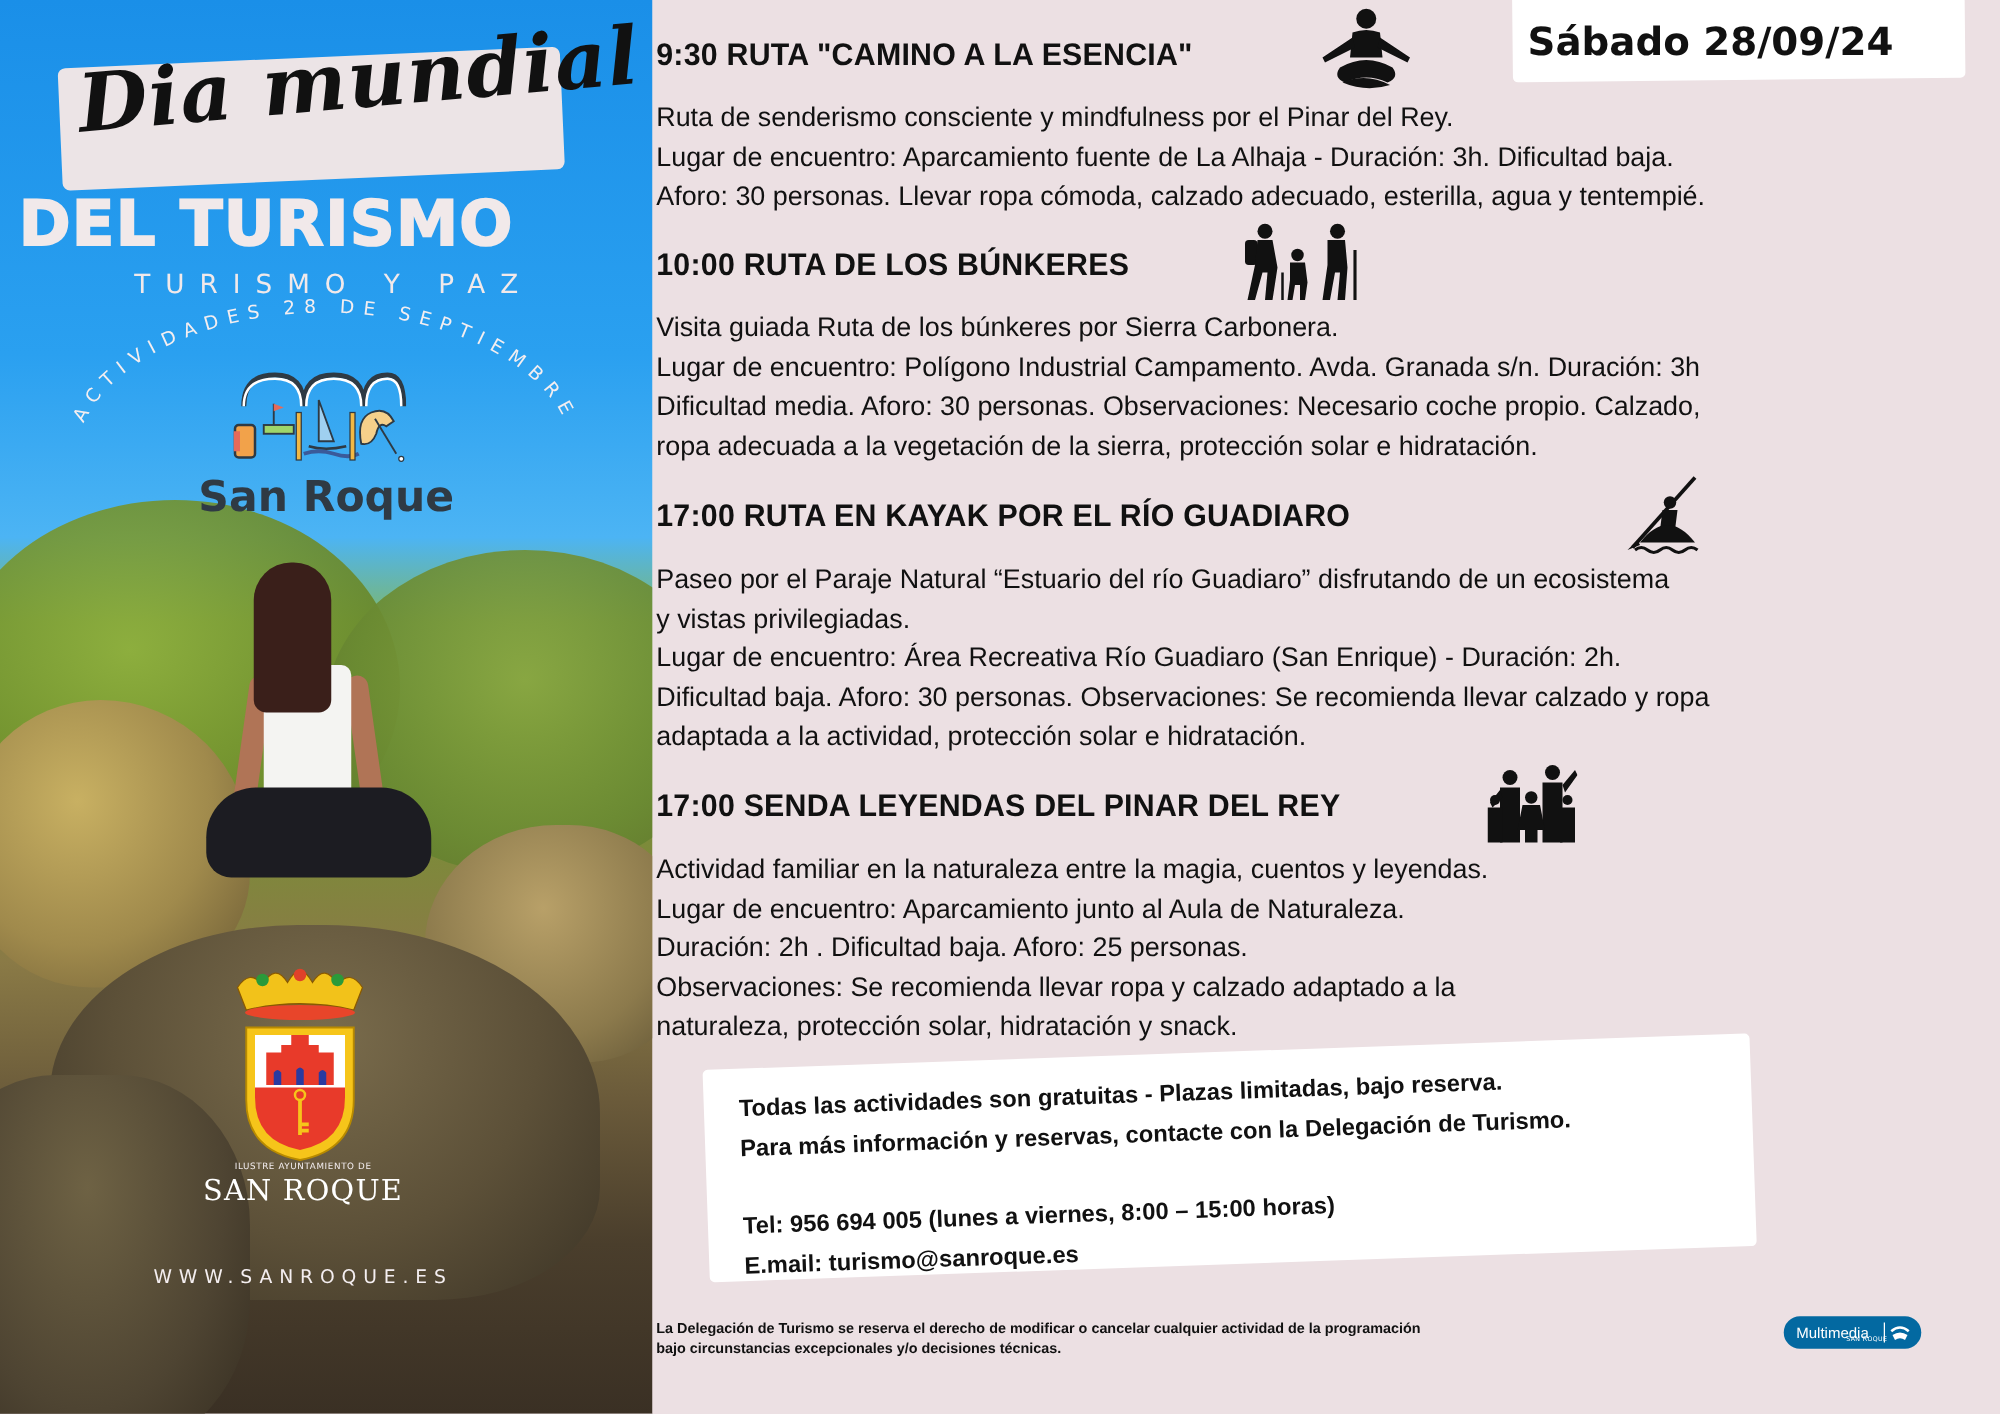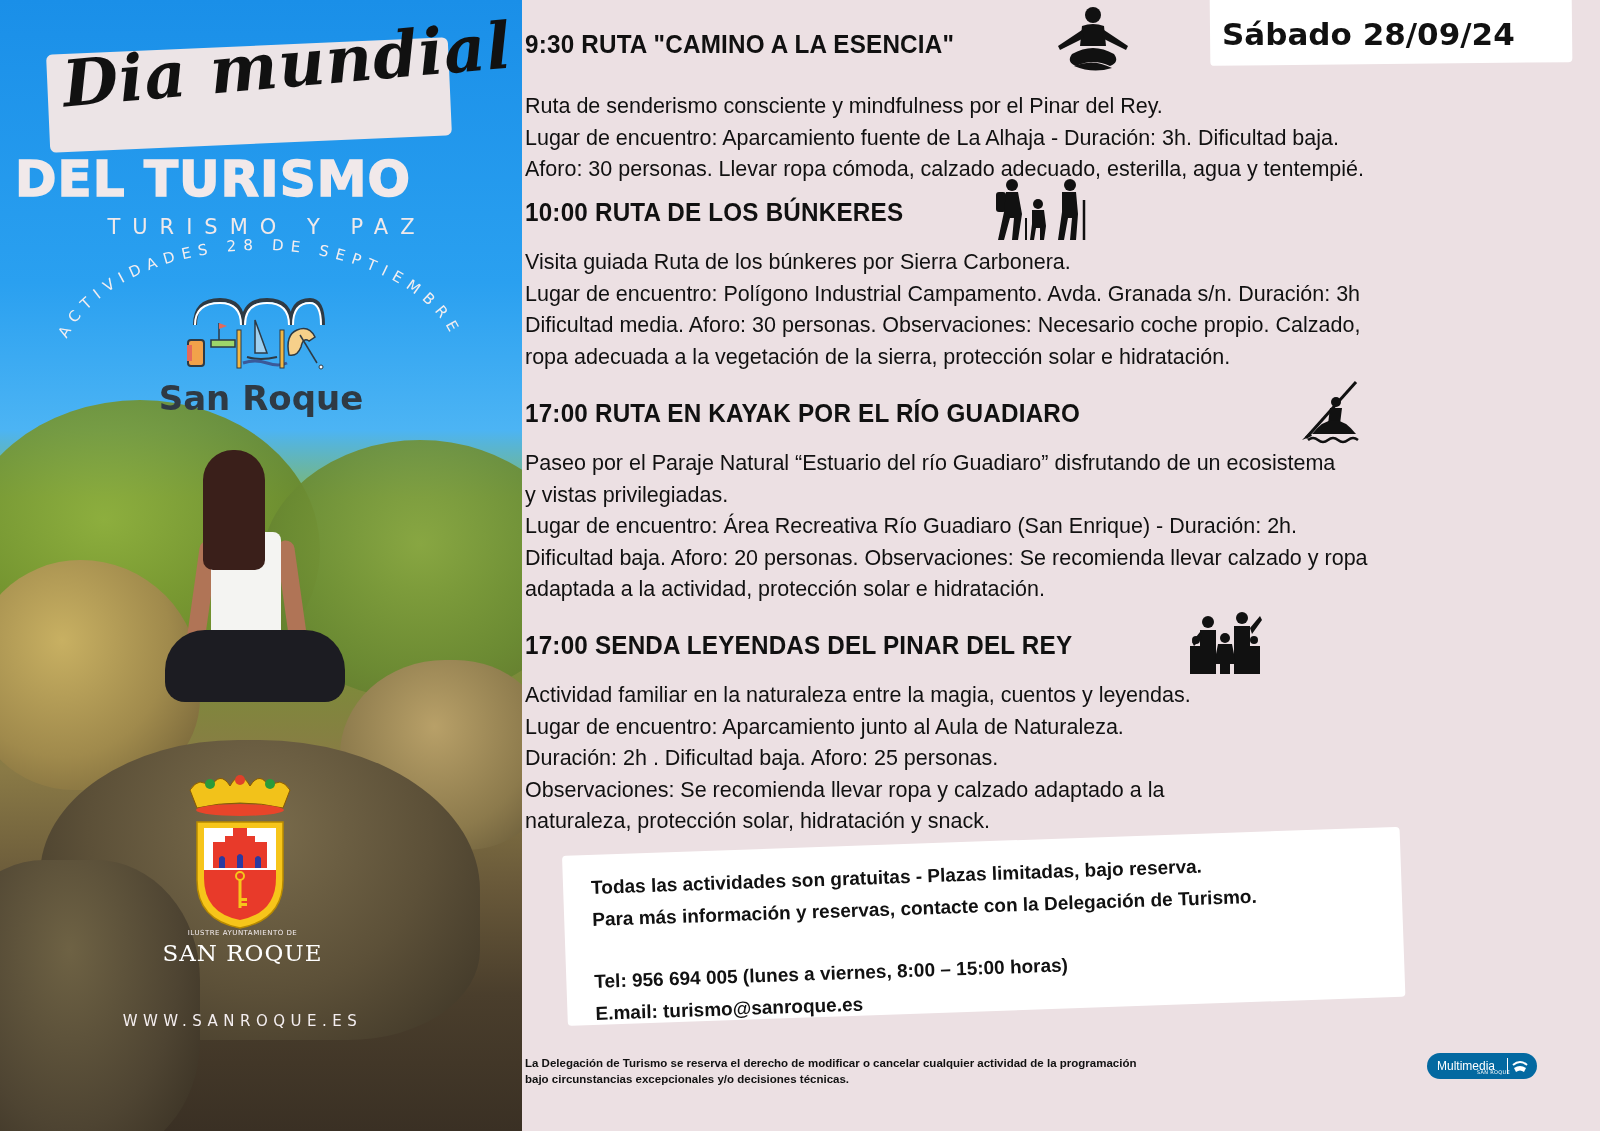--- a/index.html
+++ b/index.html
@@ -163,21 +163,21 @@
   <div class="ayto-big">SAN ROQUE</div>
   <div class="web1">WWW.SANROQUE.ES</div>
 </div>
 
 <div class="right">
   <div class="date-box"></div>
   <div class="date-text">Sábado 28/09/24</div>
 
   <div class="act" style="top:30px;">
     <div class="act-title">9:30  RUTA "CAMINO A LA ESENCIA"</div>
-    <div class="act-body" style="margin-top:32px;">
+    <div class="act-body" style="margin-top:20px;">
       <p>Ruta de senderismo consciente y mindfulness por el Pinar del Rey.</p>
       <p>Lugar de encuentro: Aparcamiento fuente de La Alhaja - Duración: 3h. Dificultad baja.</p>
       <p>Aforo: 30 personas. Llevar ropa cómoda, calzado adecuado, esterilla, agua y tentempié.</p>
     </div>
   </div>
   <svg class="icon-abs" style="left:532px;top:6px;" width="78" height="66" viewBox="0 0 78 66">
     <circle cx="39" cy="9" r="8" fill="#111"></circle>
     <path d="M28 20 Q39 16 50 20 L52 40 L26 40 Z" fill="#111"></path>
     <path d="M28 24 Q16 32 4 40 L6 44 Q18 38 30 32 Z M50 24 Q62 32 74 40 L72 44 Q60 38 48 32 Z" fill="#111"></path>
     <path d="M18 48 Q39 36 60 48 Q66 56 56 60 Q39 52 22 60 Q12 56 18 48 Z" fill="#111"></path>
@@ -204,21 +204,21 @@
     <path d="M72 14 L86 14 L88 36 L86 62 L80 62 L82 40 L78 40 L74 62 L68 62 L72 34 Z" fill="#111"></path>
     <line x1="94" y1="22" x2="94" y2="62" stroke="#111" stroke-width="2.5"></line>
   </svg>
 
   <div class="act" style="top:399px;">
     <div class="act-title">17:00 RUTA EN KAYAK POR EL RÍO GUADIARO</div>
     <div class="act-body" style="margin-top:20px;">
       <p>Paseo por el Paraje Natural “Estuario del río Guadiaro” disfrutando de un ecosistema</p>
       <p>y vistas privilegiadas.</p>
       <p>Lugar de encuentro: Área Recreativa Río Guadiaro (San Enrique) - Duración: 2h.</p>
-      <p>Dificultad baja. Aforo: 20 personas. Observaciones: Se recomienda llevar calzado y ropa</p>
+      <p>Dificultad baja. Aforo: 30 personas. Observaciones: Se recomienda llevar calzado y ropa</p>
       <p>adaptada a la actividad, protección solar e hidratación.</p>
     </div>
   </div>
   <svg class="icon-abs" style="left:776px;top:380px;" width="70" height="64" viewBox="0 0 70 64">
     <line x1="58" y1="2" x2="8" y2="58" stroke="#111" stroke-width="3"></line>
     <path d="M4 60 L12 52 L14 56 Z" fill="#111"></path>
     <circle cx="38" cy="22" r="5" fill="#111"></circle>
     <path d="M32 28 L44 28 L42 44 L30 44 Z" fill="#111"></path>
     <path d="M14 54 Q36 26 58 54 Z" fill="#111"></path>
     <path d="M10 60 Q15 56 20 60 T30 60 T40 60 T50 60 T60 60" fill="none" stroke="#111" stroke-width="2.5"></path>

